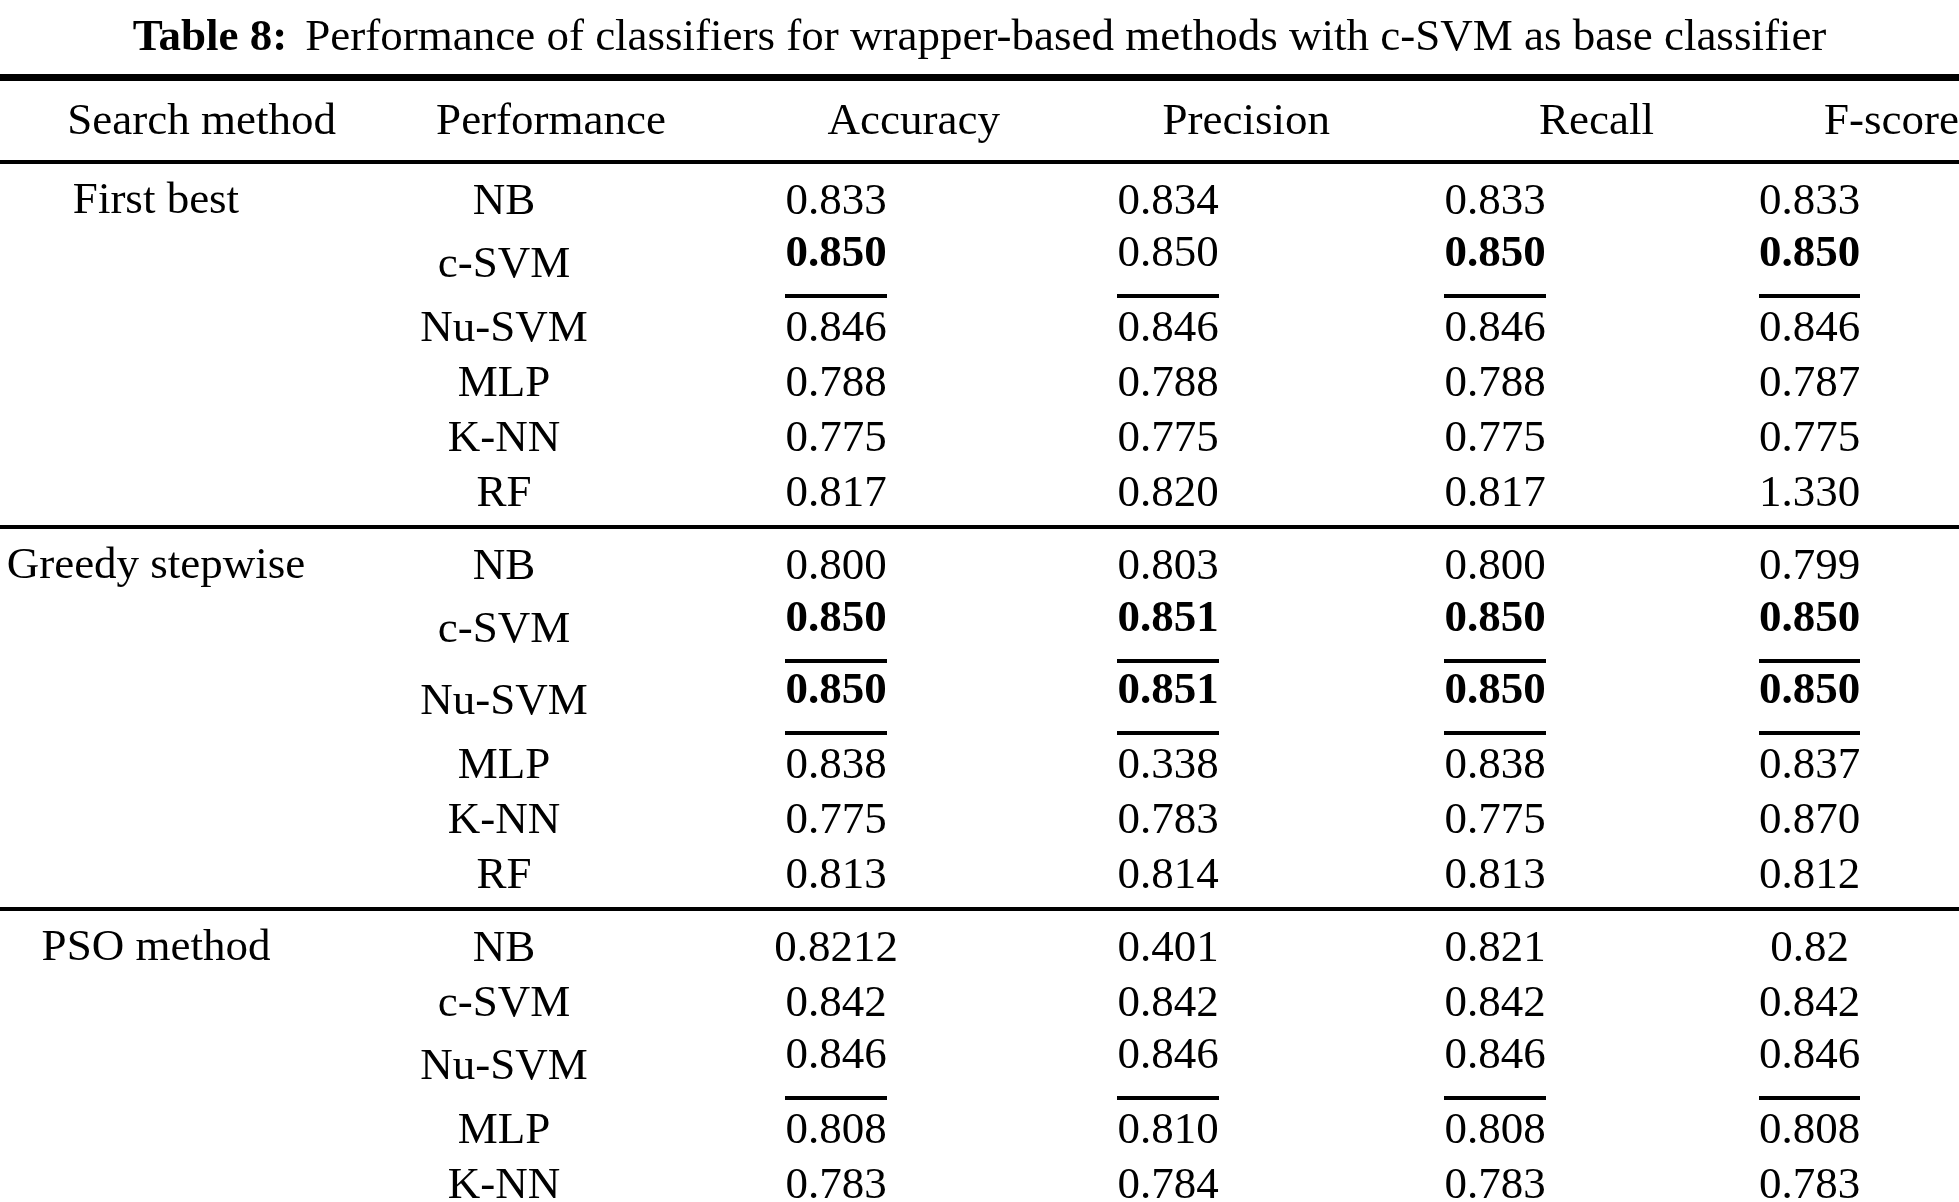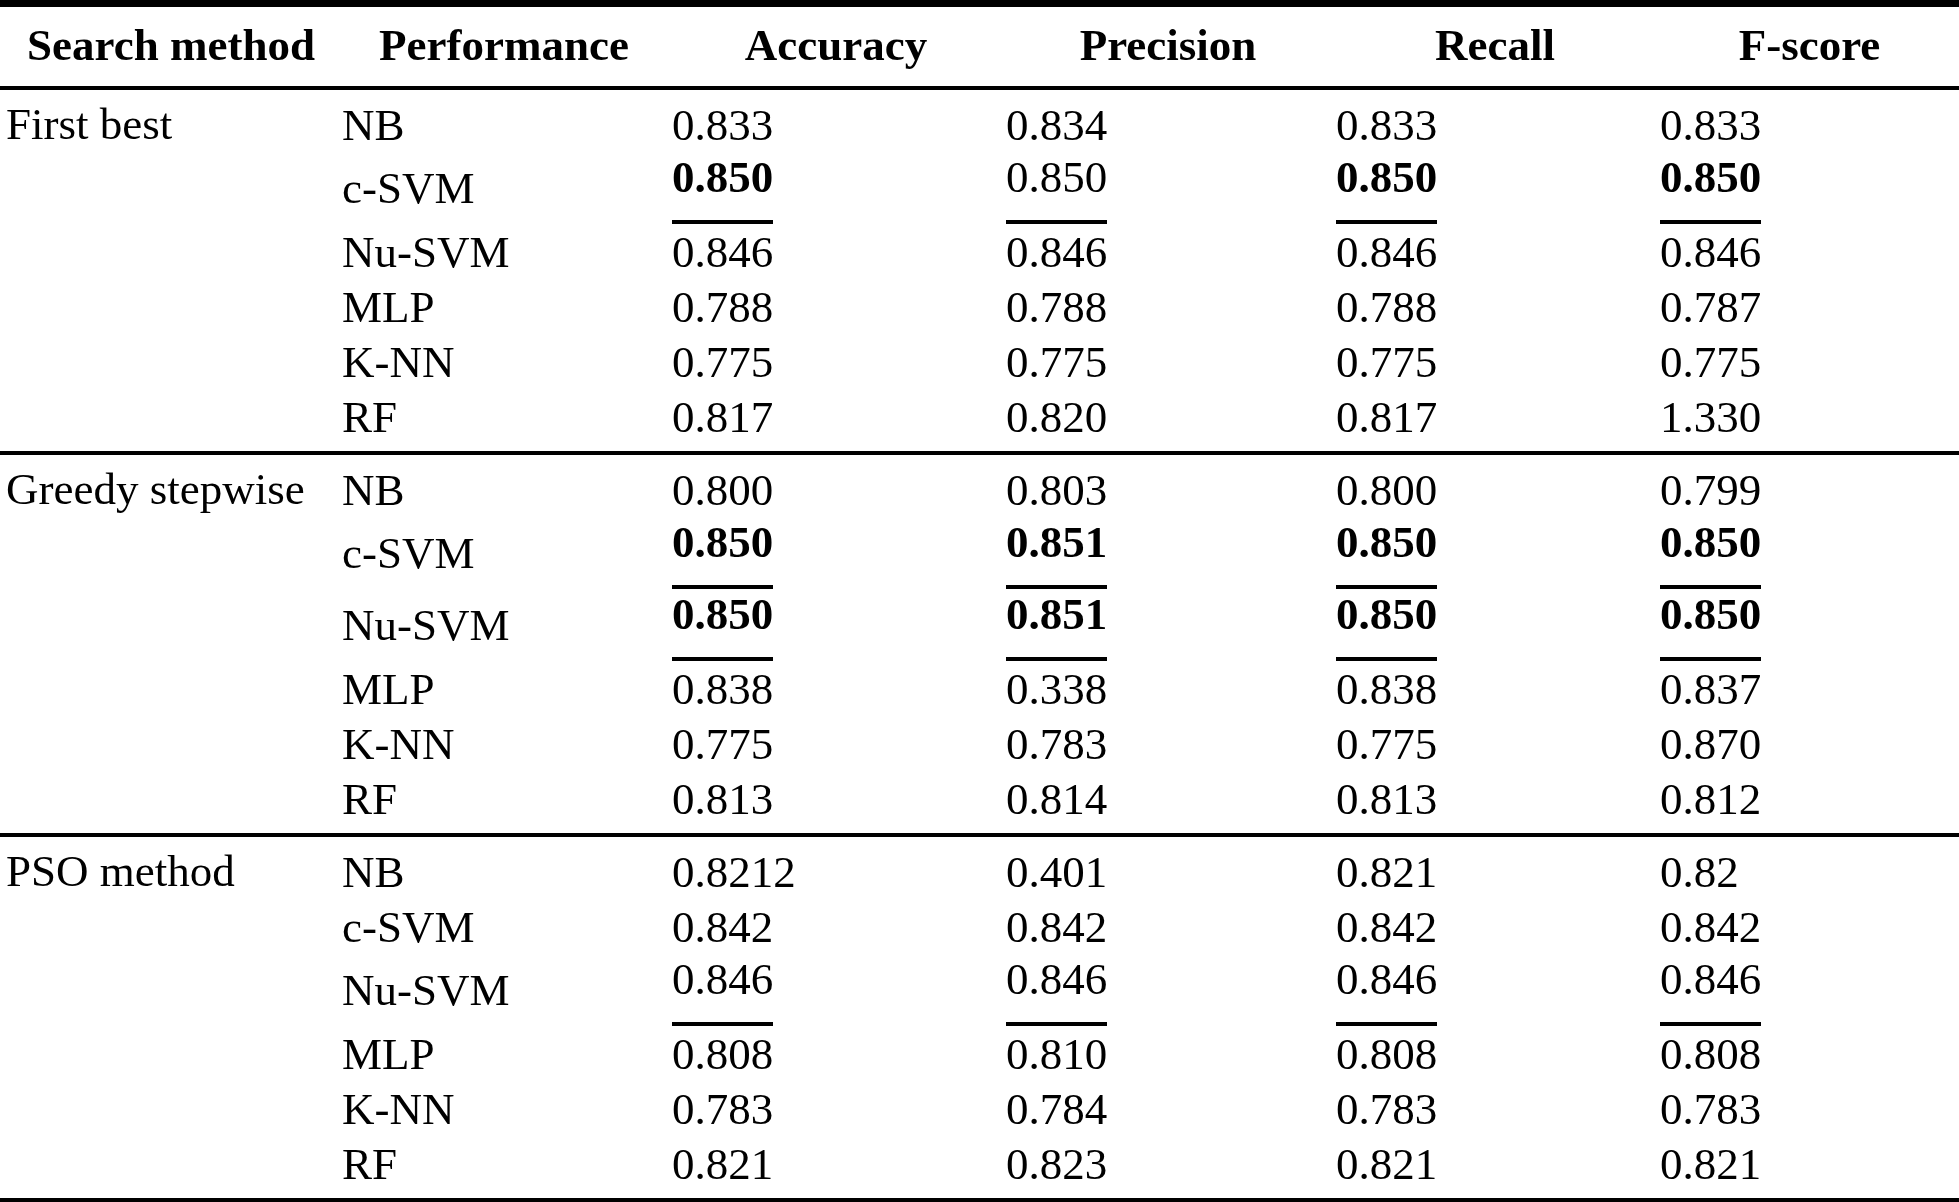--- a/index.html
+++ b/index.html
@@ -34,29 +34,29 @@
     border-bottom: 7px solid #000;
     font-size: 45px;
   }
   col.c1 { width: 336px; }
   col.c2 { width: 330px; }
   col.c3 { width: 334px; }
   col.c4 { width: 330px; }
   col.c5 { width: 324px; }
   col.c6 { width: 305px; }
   thead th {
-    font-weight: bold;
-    text-align: center;
+    font-weight: normal;
+    text-align: right;
     vertical-align: middle;
     height: 75px;
     padding: 0 0 4px 6px;
     border-bottom: 4px solid #000;
     font-size: 45px;
   }
-  tbody.group { border-top: 4px solid #000; }
+  tbody.group { border-top: 4px solid #000; text-align: center; }
   tbody.group:first-of-type { border-top: none; }
   tbody td {
     height: 55px;
     padding: 0 0 0 6px;
     vertical-align: middle;
     line-height: 50px;
     font-size: 45px;
   }
   tbody tr:first-child td { padding-top: 7px; }
   tbody tr:last-child td  { padding-bottom: 7px; }
@@ -75,20 +75,23 @@
   .val.uline {
     border-bottom: 4px solid #000;
     padding-bottom: 20px;
   }
 </style>
 </head>
 <body>
 
 <div class="page">
 
+  <div class="caption">
+    <span class="cap-label">Table 8:</span><span class="cap-text">Performance of classifiers for wrapper-based methods with c-SVM as base classifier</span>
+  </div>
 
   <table class="results">
     <colgroup>
       <col class="c1">
         <col class="c2">
         <col class="c3">
         <col class="c4">
         <col class="c5">
         <col class="c6">
     </colgroup>

